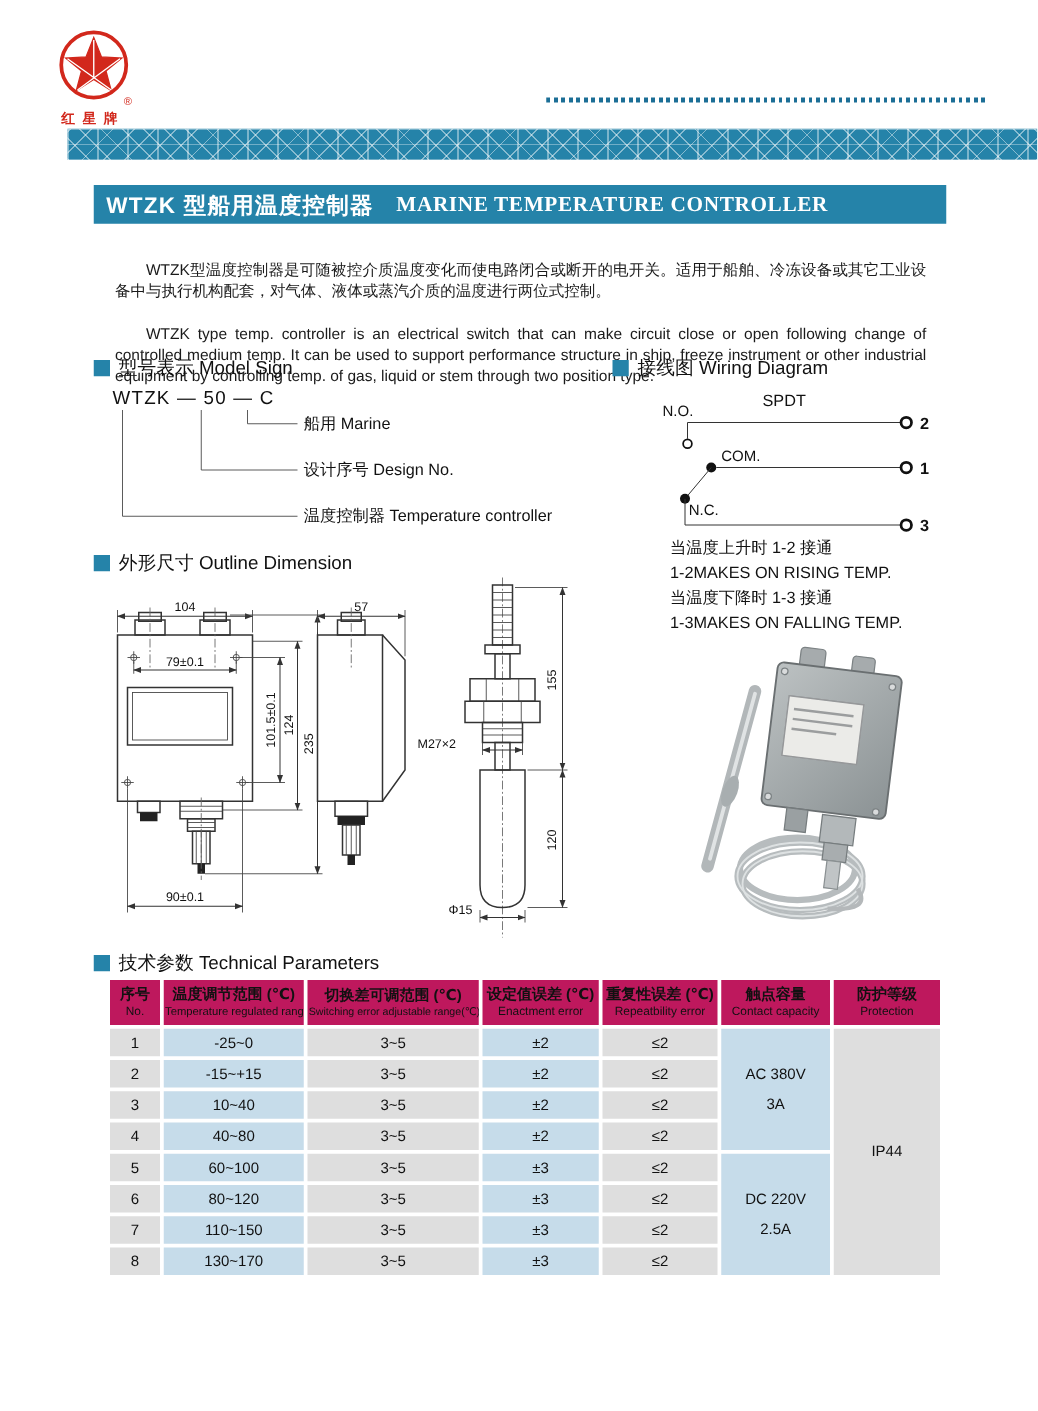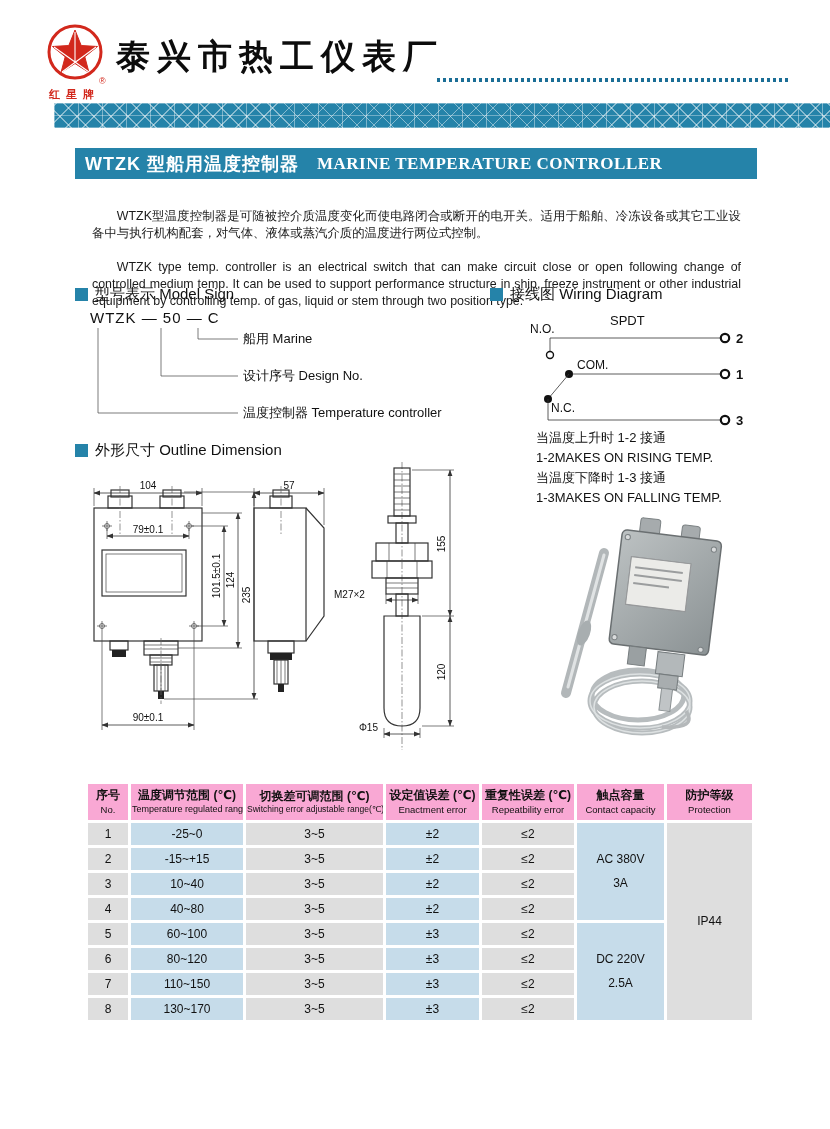--- a/index.html
+++ b/index.html
@@ -41,42 +41,41 @@
   svg text{font-family:"Liberation Sans","DejaVu Sans",sans-serif;}
   .dim{font-size:10px;fill:#111;}
   .dline{stroke:#333;stroke-width:.8;fill:none;}
   .oline{stroke:#333;stroke-width:1.2;fill:none;}
   .thin{stroke:#444;stroke-width:.7;fill:none;}
   .cline{stroke:#666;stroke-width:.7;stroke-dasharray:7 2 1.5 2;fill:none;}
 
   
   .techtbl{position:absolute;left:85px;top:781px;width:670px;border-collapse:separate;
            border-spacing:3px;table-layout:fixed;}
-  .techtbl th{background:#f9a8d4;font-weight:bold;font-size:12px;padding:4px 1px;line-height:1.3;
+  .techtbl th{background:#be185d;font-weight:bold;font-size:12px;padding:4px 1px;line-height:1.3;
               vertical-align:middle;overflow:hidden;}
   .techtbl th .en{font-weight:normal;font-size:9.5px;white-space:nowrap;}
   .techtbl td{height:22px;text-align:center;vertical-align:middle;font-size:12px;padding:0;}
   .cg{background:#dedede;}
   .cb{background:#c6dcea;}
   .contact-cell div{line-height:1.2;}
   .gap{height:10px;}
 </style>
 </head>
 <body>
 
 <div id="page">
 
   <svg class="logo" viewBox="0 0 74 80">
     <circle cx="33" cy="30" r="26" fill="none" stroke="#d2281c" stroke-width="3"></circle>
     <path d="M33 8 L39.2 23.5 L55.5 24.5 L42.8 34.8 L47 50.5 L33 41.5 L19 50.5 L23.2 34.8 L10.5 24.5 L26.8 23.5 Z" fill="#d2281c" stroke="#d2281c" stroke-width="1"></path>
     <path d="M33 10 L33 41 M12 25 L47 50 M54 25 L20 50" stroke="#fff" stroke-width="1.1"></path>
     <text x="57" y="62" font-size="9" fill="#d2281c">®</text>
     <text x="7" y="76" font-size="11" fill="#d2281c" letter-spacing="6" font-weight="bold">红星牌</text>
   </svg>
-  <div class="company">泰兴市热工仪表厂</div>
   <div class="dotline"></div>
   <div class="band"></div>
 
   <div class="titlebar">
     <span class="cn">WTZK 型船用温度控制器</span>
     <span class="en">MARINE TEMPERATURE CONTROLLER</span>
   </div>
 
   <div class="intro">
     <p>WTZK型温度控制器是可随被控介质温度变化而使电路闭合或断开的电开关。适用于船舶、冷冻设备或其它工业设备中与执行机构配套，对气体、液体或蒸汽介质的温度进行两位式控制。</p>
@@ -277,20 +276,24 @@
       <circle cx="100" cy="128" r="2.6" fill="#d9dbdc" stroke="#7c8284"></circle>
       <circle cx="187" cy="130" r="2.6" fill="#d9dbdc" stroke="#7c8284"></circle>
       <rect x="116" y="135" width="17" height="18" fill="#9aa0a2" stroke="#767c7e"></rect>
       <rect x="145" y="137" width="27" height="22" fill="#b3b8ba" stroke="#767c7e"></rect>
       <rect x="149" y="159" width="19" height="14" fill="#a8adaf" stroke="#767c7e"></rect>
       <rect x="153" y="173" width="11" height="22" fill="#c0c4c6" stroke="#8a9092"></rect>
     </g>
     <path d="M166 196 Q178 214 142 212" fill="none" stroke="#b4b8ba" stroke-width="3.5"></path>
   </svg>
 
+  <div class="sec-head" style="left:75px;top:761px;">
+    <span class="sec-sq"></span>
+    <span>技术参数 Technical Parameters</span>
+  </div>
 
   <table class="techtbl">
     <colgroup>
       <col style="width:40px">
         <col style="width:112px">
         <col style="width:137px">
       <col style="width:93px">
         <col style="width:92px">
         <col style="width:87px">
         <col style="width:85px">

